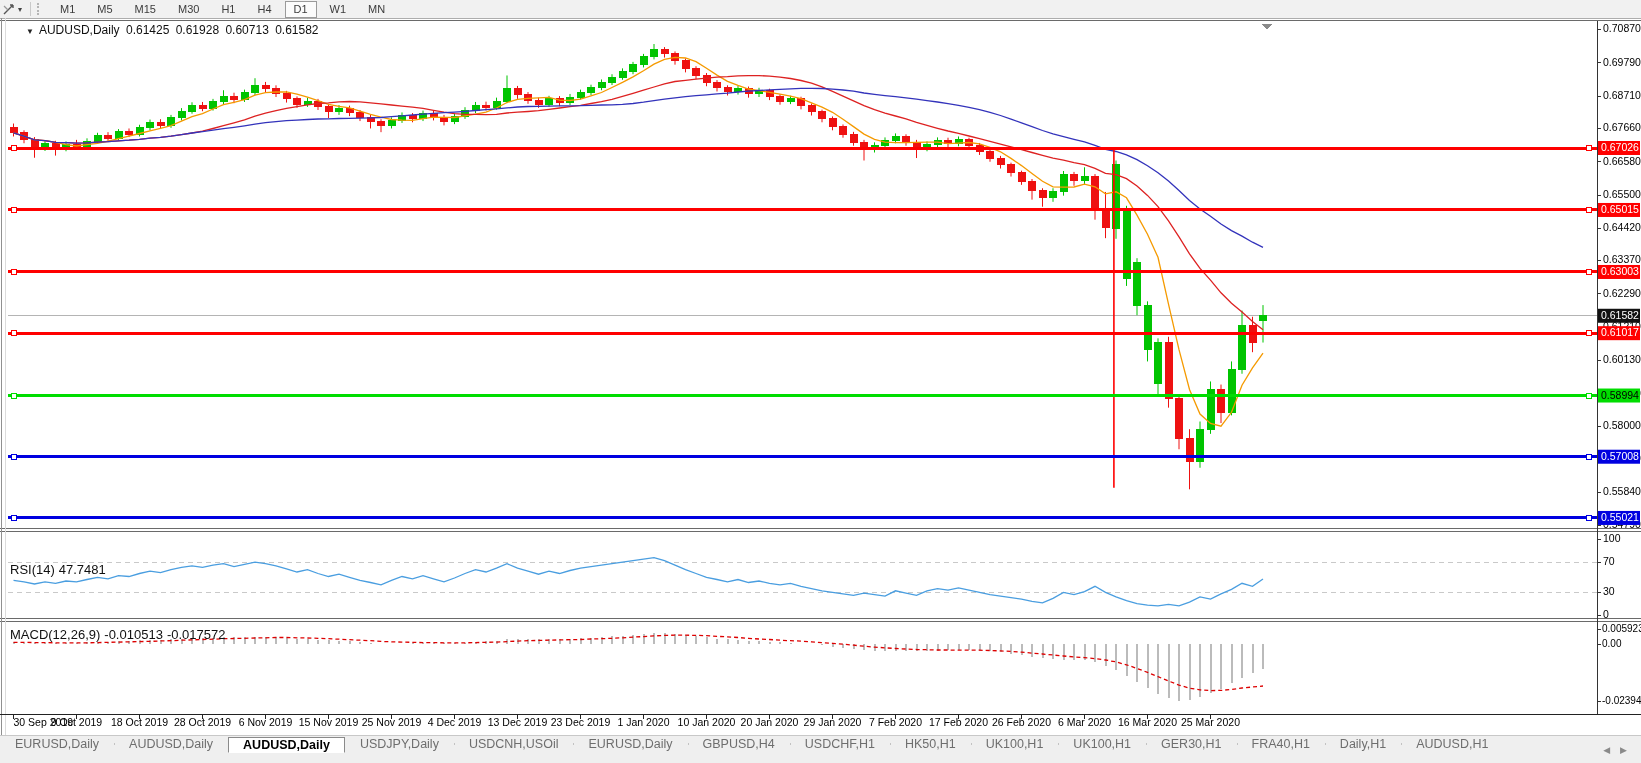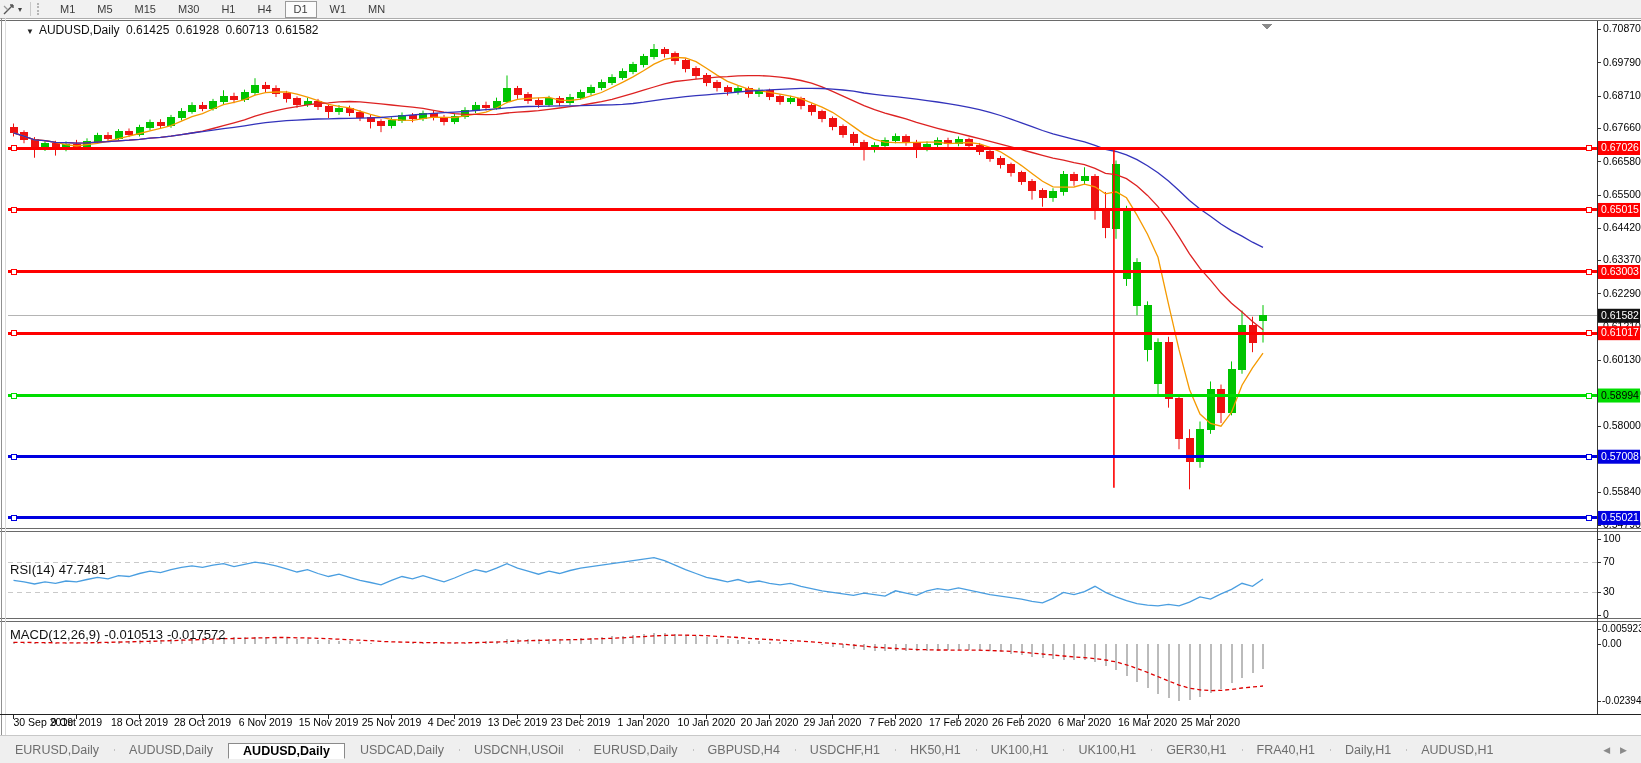--- a/index.html
+++ b/index.html
@@ -21,21 +21,21 @@
   .pane-label{position:absolute;font-size:12px;color:#101010;white-space:nowrap;}
   #chart-title{left:26px;top:23px;}
   #chart-title .tri{font-size:8px;color:#222;margin-right:5px;}
   #chart-title span{margin-right:3px;}
   #rsi-label{left:10px;top:562px;font-size:13px;}
   #macd-label{left:10px;top:627px;font-size:13px;}
   .pane-label span{margin-right:4px;}
   
   #tabbar{position:absolute;left:0;top:735px;width:1641px;height:28px;background:#efefef;
           border-top:1px solid #c8c8c8;display:flex;align-items:stretch;font-size:12.5px;color:#6e6e6e;}
-  #tabs{display:flex;align-items:center;flex:1;overflow:hidden;}
+  #tabs{display:flex;align-items:flex-start;flex:1;overflow:hidden;}
   .tab{display:flex;align-items:center;padding:0 14px;cursor:pointer;position:relative;border:1px solid transparent;}
   .tab:not(.active)+.tab:not(.active)::before{content:"";position:absolute;left:-1px;top:6px;bottom:6px;width:1px;background:#c2c2c2;}
   .tab.active{background:#ffffff;border:1px solid #8a8a8a;border-bottom:1px solid #ffffff;color:#000;font-weight:bold;margin-top:1px;}
   .tab-arrows{display:flex;align-items:center;gap:10px;padding:0 14px;color:#8a8a8a;font-size:9px;}
   .tab-arrows span{cursor:pointer;}
 </style>
 </head>
 <body>
 
 <div id="toolbar">
@@ -598,21 +598,21 @@
 
 <div class="pane-label" id="macd-label">
   <span>MACD(12,26,9)</span><span>-0.010513</span><span>-0.017572</span>
 </div>
 
 <div id="tabbar">
   <div id="tabs">
       <div class="tab">EURUSD,Daily</div>
       <div class="tab">AUDUSD,Daily</div>
       <div class="tab active">AUDUSD,Daily</div>
-      <div class="tab">USDCAD,Daily</div>
+      <div class="tab">USDJPY,Daily</div>
       <div class="tab">USDCNH,USOil</div>
       <div class="tab">EURUSD,Daily</div>
       <div class="tab">GBPUSD,H4</div>
       <div class="tab">USDCHF,H1</div>
       <div class="tab">HK50,H1</div>
       <div class="tab">UK100,H1</div>
       <div class="tab">UK100,H1</div>
       <div class="tab">GER30,H1</div>
       <div class="tab">FRA40,H1</div>
       <div class="tab">Daily,H1</div>

